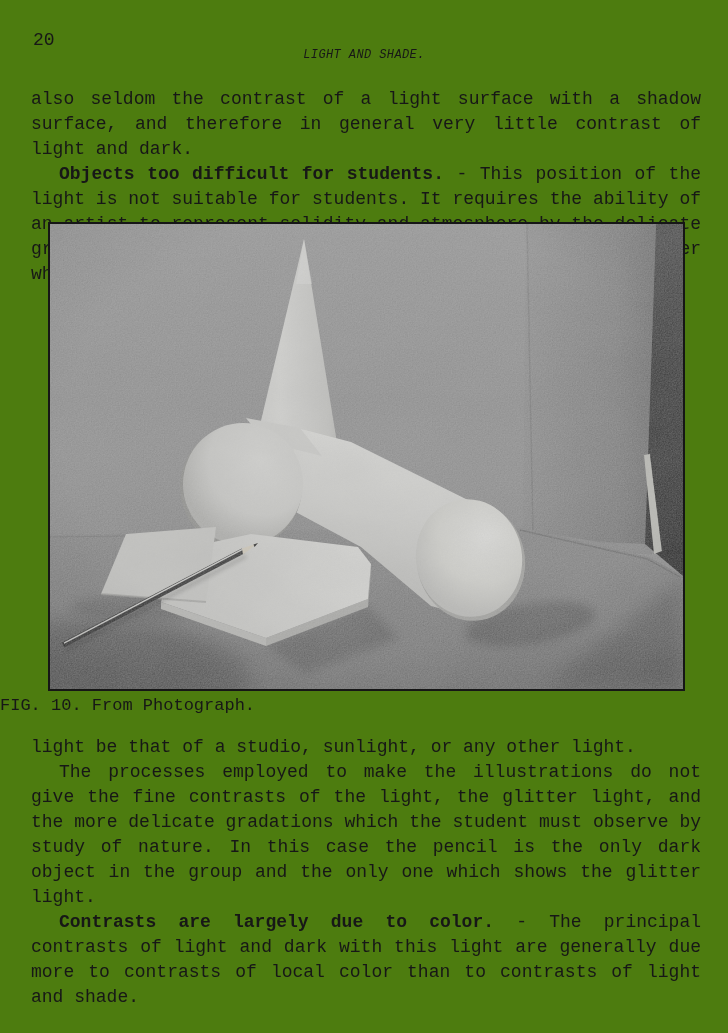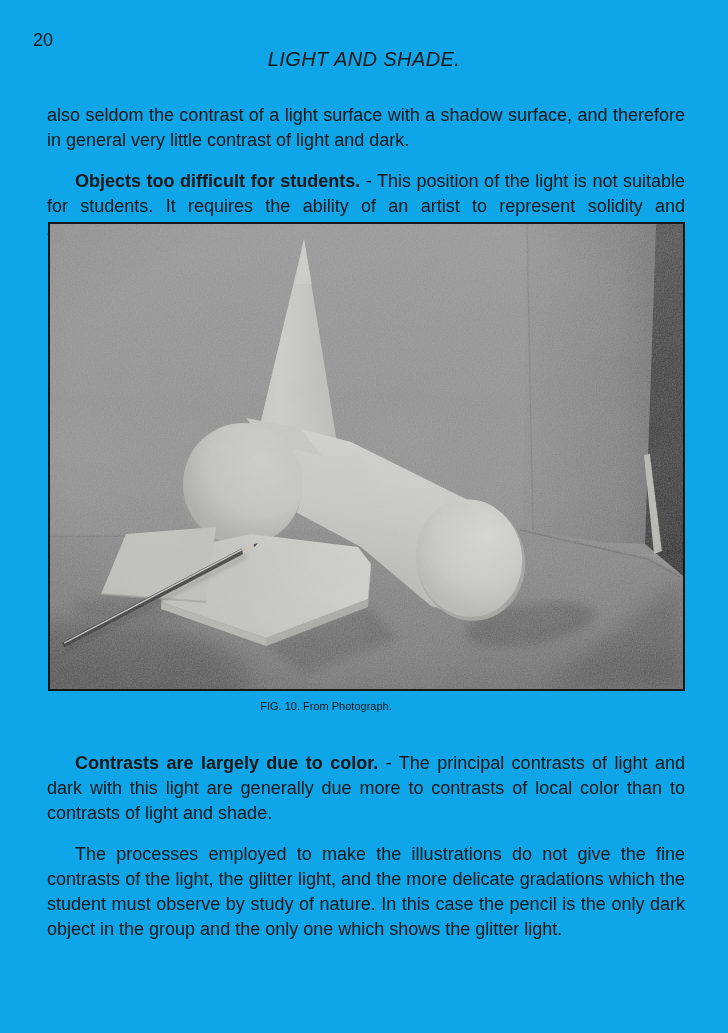--- a/index.html
+++ b/index.html
@@ -1,53 +1,53 @@
 <!DOCTYPE html>
 <html><head>
 <meta charset="utf-8">
 <style>
   html,body{margin:0;padding:0;background:#ffffff;}
   #page{
     position:relative;
     width:728px;height:1033px;
-    background:#0ea5e9;
+    background:#4d7c0f;
     overflow:hidden;
-    font-family:Liberation Sans, sans-serif;
+    font-family:Liberation Mono, monospace;
     color:#171717;
   }
   .page-number{
     position:absolute;left:33px;top:30px;
     font-size:18px;line-height:20px;
   }
   .running-title{
     position:absolute;left:0;top:48px;width:100%;
-    text-align:center;font-style:italic;font-size:20px;
+    text-align:center;font-style:italic;font-size:12px;
     letter-spacing:0.4px;
   }
   .text-block{
     position:absolute;left:31px;width:670px;
     font-size:18px;line-height:25px;
     text-align:justify;
   }
   #text-top{top:87px;}
   #text-bottom{top:735px;}
-  .text-block p{margin:16px;padding:0;}
+  .text-block p{margin:0;padding:0;}
   .text-block p.indent{text-indent:28px;}
   .lead{font-weight:bold;}
   figure{
     position:absolute;left:48px;top:222px;margin:0;padding:0;
     border:2px solid #161616;
     width:633px;height:465px;
     background:#8d8d8d;
   }
   figure svg{display:block;}
   
   #caption{
     position:absolute;left:0;top:695px;width:652px;
-    text-align:center;font-size:11px;line-height:22px;
+    font-size:17px;line-height:22px;
   }
 </style>
 </head>
 <body>
 
 <div id="page">
 
   <span class="page-number">20</span>
   <div class="running-title">LIGHT AND SHADE.</div>
 
@@ -188,17 +188,18 @@
 
       <rect x="0" y="0" width="633" height="465" fill="url(#vignette)"></rect>
       <rect x="0" y="0" width="633" height="465" filter="url(#blotchF)" opacity="0.22"></rect>
       <rect x="0" y="0" width="633" height="465" filter="url(#grainF)" opacity="0.3"></rect>
     </svg>
   </figure>
 
   <div id="caption">FIG. 10. From Photograph.</div>
 
   <div class="text-block" id="text-bottom">
+    <p><span>light be that of a studio, sunlight, or any other light.</span></p>
+    <p class="indent"><span>The processes employed to make the illustrations do not give the fine contrasts of the light, the glitter light, and the more delicate gradations which the student must observe by study of nature. In this case the pencil is the only dark object in the group and the only one which shows the glitter light.</span></p>
     <p class="indent"><span class="lead">Contrasts are largely due to color.</span><span> - The principal contrasts of light and dark with this light are generally due more to contrasts of local color than to contrasts of light and shade.</span></p>
-    <p class="indent"><span>The processes employed to make the illustrations do not give the fine contrasts of the light, the glitter light, and the more delicate gradations which the student must observe by study of nature. In this case the pencil is the only dark object in the group and the only one which shows the glitter light.</span></p>
   </div>
 
 </div>
 
 </body></html>

